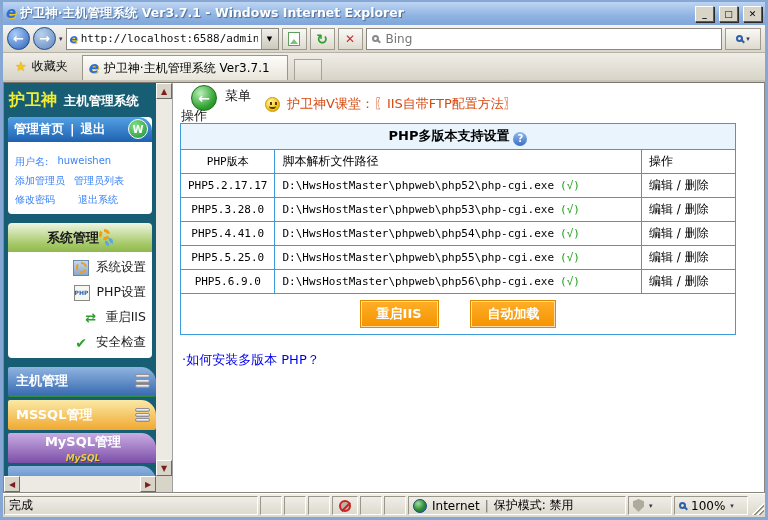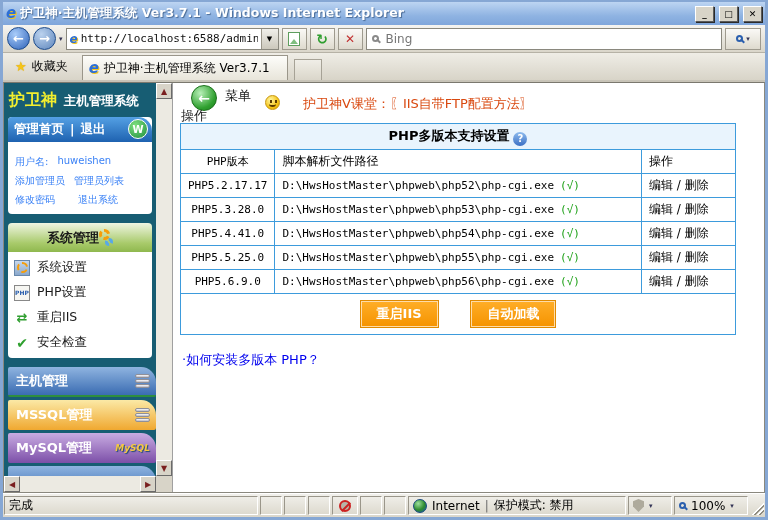--- a/index.html
+++ b/index.html
@@ -55,50 +55,50 @@
   .panel{background:#fff;margin:1px 4px 7px;border-radius:4px;overflow:hidden;flex:0 0 auto;}
   .acct-header{height:25px;background:linear-gradient(#54A0E4,#1E62B0);border-top-right-radius:14px;color:#fff;font-weight:bold;font-size:12.5px;display:flex;align-items:center;gap:6px;padding:0 6px;position:relative;}
   .shield-w{position:absolute;right:4px;top:2px;width:20px;height:20px;border-radius:50%;background:radial-gradient(circle at 35% 30%,#7FE07F,#1E8E3E);border:1px solid #fff;color:#fff;font-weight:bold;font-size:10px;display:flex;align-items:center;justify-content:center;}
   .acct-body{padding:8px 7px 7px;color:#3b82f6;font-size:10px;}
   .acct-line{display:flex;gap:9px;margin-top:5px;white-space:nowrap;}
   .acct-link{cursor:pointer;}
   .sec-header{height:29px;margin:2px 4px 0;background:linear-gradient(#EFF5E2,#A8CA6A 70%,#8FB84E);border-radius:4px 4px 0 0;display:flex;align-items:center;justify-content:center;padding:0 7px;font-weight:bold;font-size:13px;color:#1A1A1A;flex:0 0 auto;}
   .gears{display:flex;align-items:flex-start;}
   .gear{width:11px;height:11px;border:3px dashed #F59E0B;border-radius:50%;}
   .gear.blue{width:8px;height:8px;border-color:#58A8E8;margin-left:-5px;margin-top:9px;}
-  .sec-body{background:#fff;margin:0 4px 6px;padding:7px 6px;display:flex;flex-direction:column;gap:8px;border-radius:0 0 4px 4px;flex:0 0 auto;}
+  .sec-body{background:#fff;margin:0 4px 6px;padding:7px 6px;display:flex;flex-direction:column;gap:8px;border-radius:0 0 4px 4px;flex:0 0 auto;align-items:flex-end;}
   .sysitem{display:flex;align-items:center;gap:7px;color:#1A1A1A;font-size:12.5px;cursor:pointer;white-space:nowrap;}
   .ic16{width:16px;height:16px;display:flex;align-items:center;justify-content:center;flex:0 0 auto;}
   .ic-sys{background:linear-gradient(#C8D8EC,#8AA8CC);border:1px solid #6888AC;position:relative;}
   .ic-sys::after{content:"";width:7px;height:7px;border:2px dashed #F59E0B;border-radius:50%;}
   .ic-php{background:#F6F6F2;border:1px solid #888;font-size:6px;font-weight:bold;color:#2B5FAE;}
   .ic-iis{color:#2F9E2F;font-weight:bold;font-size:13px;}
   .ic-chk{color:#2FA02F;font-weight:bold;font-size:14px;}
   .accordion{height:30px;margin:3px 0 0 4px;border-radius:2px 15px 2px 2px;display:flex;align-items:center;justify-content:space-between;padding:0 6px 0 8px;font-weight:bold;font-size:13px;color:#fff;cursor:pointer;flex:0 0 auto;white-space:nowrap;}
   .acc-blue{background:linear-gradient(#8FB4E0,#3A6CB2);border-bottom:2px solid #2E8E3E;}
   .acc-yellow{background:linear-gradient(#FBE9A6,#F0A830);}
-  .acc-purple{background:linear-gradient(#C9ACE2,#7C4FA8);}
+  .acc-purple{background:linear-gradient(#C9ACE2,#7C4FA8);flex-direction:column;}
   .stack3{display:flex;flex-direction:column;gap:1px;}
   .stack3 i{display:block;width:15px;height:4px;border-radius:2px;background:linear-gradient(#FDFDFD,#B8B8C4);border:1px solid #909098;}
   .mysql-logo{font-size:9px;font-weight:bold;font-style:italic;color:#F5C842;text-shadow:1px 1px 1px #204A70;}
 
   
   .vscroll{width:16px;background:#ECEAE2;display:flex;flex-direction:column;justify-content:space-between;align-items:center;flex:0 0 auto;}
   .hscrollrow{height:16px;display:flex;flex:0 0 auto;}
   .hscroll{width:152px;background:#ECEAE2;display:flex;justify-content:space-between;align-items:center;}
   .scrbtn{width:16px;height:16px;background:#D8D4C8;border:1px solid;border-color:#FFF #6A6A6A #6A6A6A #FFF;color:#7A1F1F;font-size:8px;display:flex;align-items:center;justify-content:center;cursor:pointer;flex:0 0 auto;}
   .scrcorner{width:16px;height:16px;background:#D8D4C8;}
 
   
   .content{flex:1;background:#fff;display:flex;flex-direction:column;overflow:hidden;border-left:1px solid #A0A0A0;}
   .content-header{position:relative;height:40px;flex:0 0 auto;}
   .backcircle{position:absolute;left:18px;top:2px;width:26px;height:26px;border-radius:50%;background:radial-gradient(circle at 35% 30%,#B8F0B8,#2FA02F 65%,#1E7E1E);border:1px solid #1A701A;color:#fff;font-weight:bold;font-size:14px;display:flex;align-items:center;justify-content:center;cursor:pointer;}
   .menu-label{position:absolute;left:52px;top:4px;font-size:13px;color:#1A1A1A;cursor:pointer;}
   .op-label{position:absolute;left:8px;top:24px;font-size:13px;color:#1A1A1A;}
-  .announce{position:absolute;left:92px;top:12px;display:flex;align-items:flex-start;gap:23px;}
+  .announce{position:absolute;left:92px;top:12px;display:flex;align-items:center;gap:7px;}
   .smiley{width:15px;height:15px;border-radius:50%;background:radial-gradient(circle at 35% 30%,#FFF4A0,#F5C518 60%,#D89B00);border:1px solid #C8960C;position:relative;flex:0 0 auto;}
   .smiley::before{content:"";position:absolute;width:2px;height:3px;background:#5B3A00;left:4px;top:4px;box-shadow:5px 0 #5B3A00;}
   .smiley::after{content:"";position:absolute;width:7px;height:4px;border-bottom:2px solid #5B3A00;border-radius:50%;left:3px;top:5px;}
   .announce-text{color:#D9480F;font-size:13px;cursor:pointer;white-space:nowrap;}
 
   table.phptable{border-collapse:collapse;margin:0 0 0 7px;width:556px;font-size:12px;flex:0 0 auto;}
   .phptable td,.phptable th{border:1px solid #3D9BDC;padding:3px 7px;height:24px;}
   .t-title{background:#E9F4FD;text-align:center;font-weight:bold;font-size:13px;}
   .q-icon{display:inline-flex;width:14px;height:14px;border-radius:50%;background:linear-gradient(#8FBCEE,#3B6FC4);color:#fff;font-size:10px;font-weight:bold;align-items:center;justify-content:center;vertical-align:-2px;margin-left:4px;cursor:pointer;}
   .phptable th{font-weight:normal;text-align:left;}

